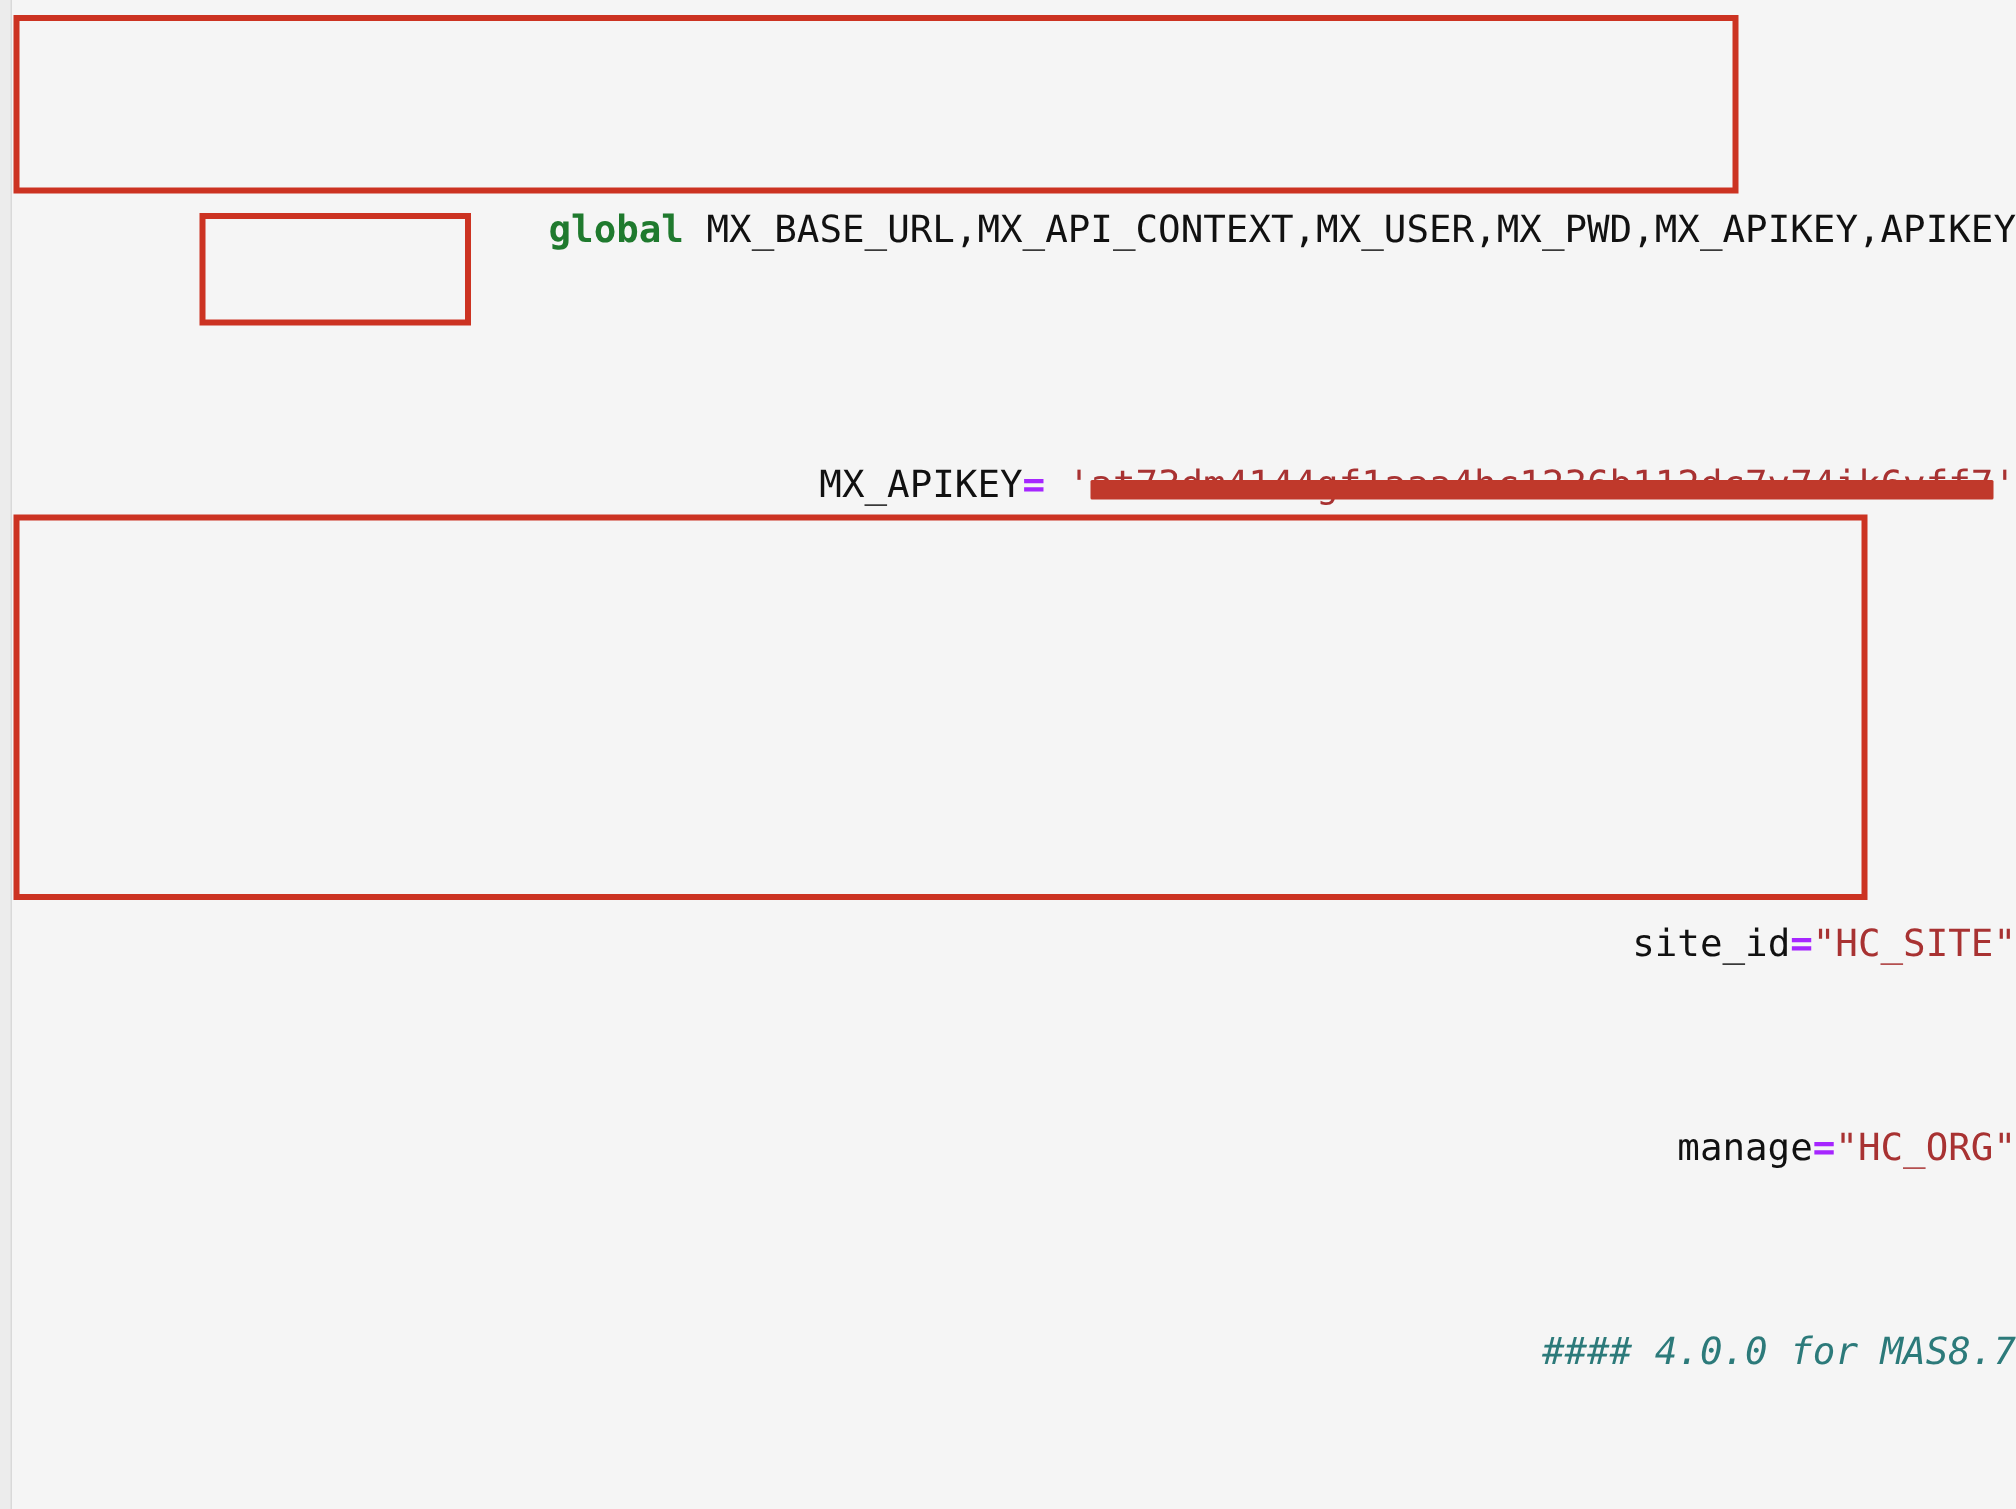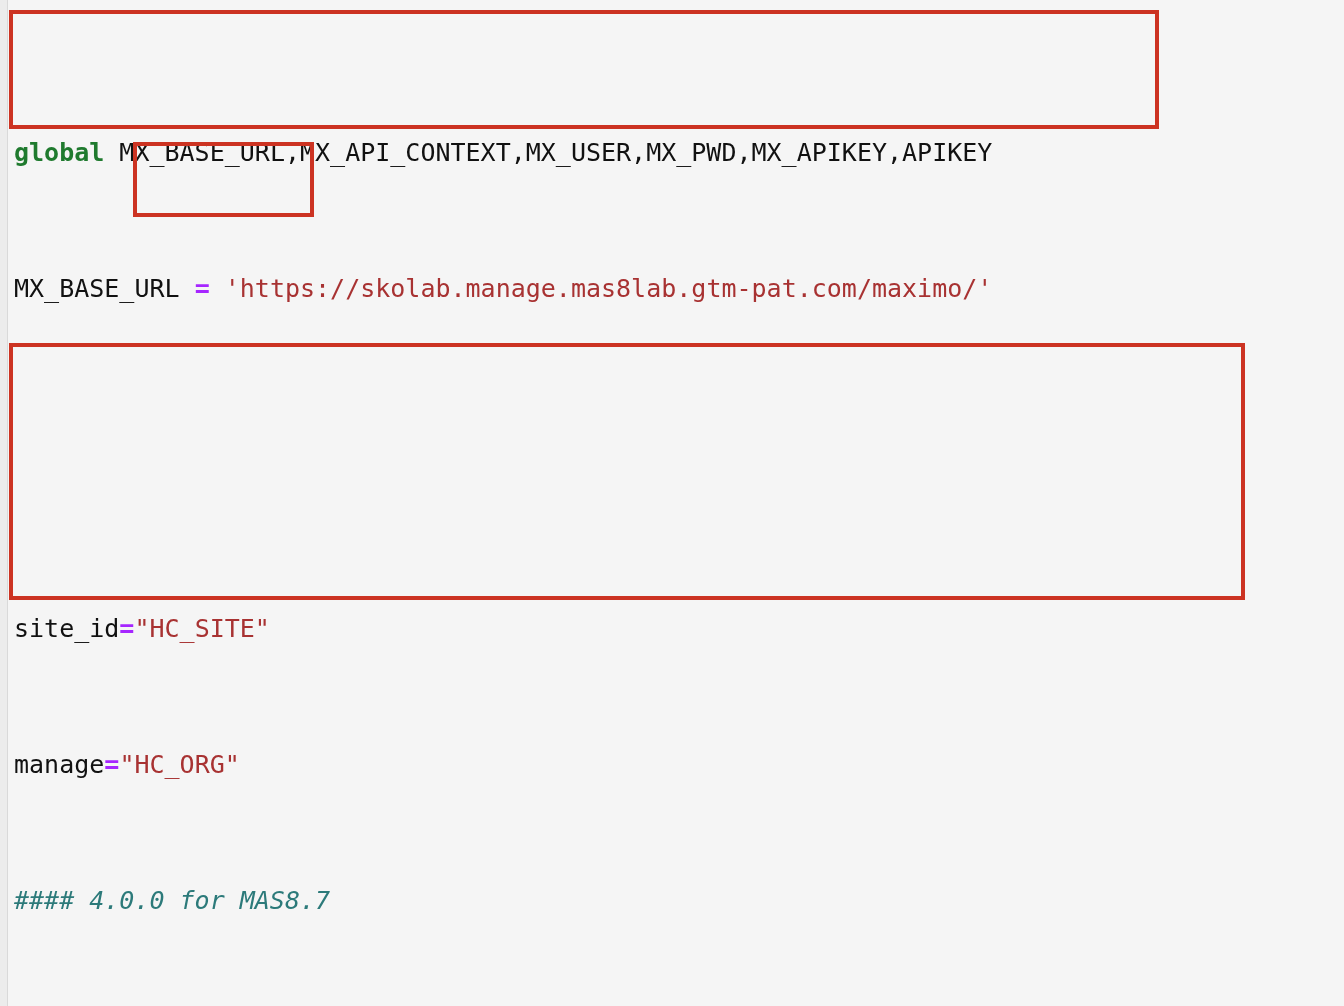--- a/index.html
+++ b/index.html
@@ -19,21 +19,21 @@
   }
 
   
   .code{
     position:absolute;left:14px;top:0;right:0;
     font-size:25px;
     line-height:34px;
     white-space:pre;
     letter-spacing:0px;
   }
-  .line{height:34px;}
+  .line{height:34px;text-align:right;}
 
   
   .kw   {color:#1f7a2e;font-weight:bold;}
   .name {color:#111111;}
   .op   {color:#a626ff;font-weight:bold;}
   .str  {color:#a83232;}
   .com  {color:#2c7a7a;font-style:italic;}
 
   
   .redacted{
@@ -64,22 +64,22 @@
 
 <div id="root">
 
   <div class="gutter"></div>
 
   <div class="code">
 
     
     <div class="line"><span class="kw">global</span><span class="name"> MX_BASE_URL,MX_API_CONTEXT,MX_USER,MX_PWD,MX_APIKEY,APIKEY</span></div>
 
-    <div class="line"><span class="name">MX_BASE_URL </span><span class="op">=</span><span class="str"> 'https://skolab.manage.mas8lab.gtm-pat.com/maximo/'</span></div>
 
+    <div class="line"><span class="name">MX_APIKEY</span><span class="op">=</span><span class="str"> '</span><span class="redacted">at73dm4144gf1aaa4hc1236b112dc7v74ik6vff7</span><span class="str">'</span></div>
 
     <div class="blank"></div>
 
     
     <div class="line"><span class="name">site_id</span><span class="op">=</span><span class="str">"HC_SITE"</span></div>
 
     <div class="line"><span class="name">manage</span><span class="op">=</span><span class="str">"HC_ORG"</span></div>
 
     <div class="line"><span class="com">#### 4.0.0 for MAS8.7</span></div>
 

